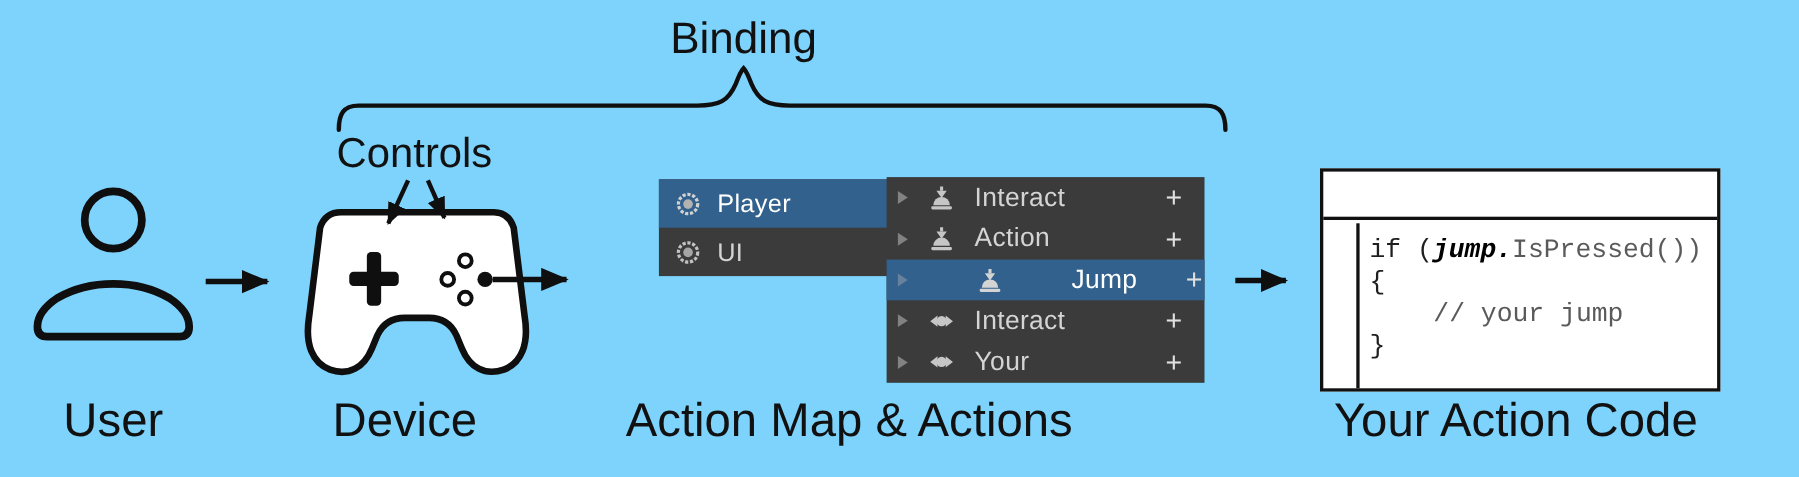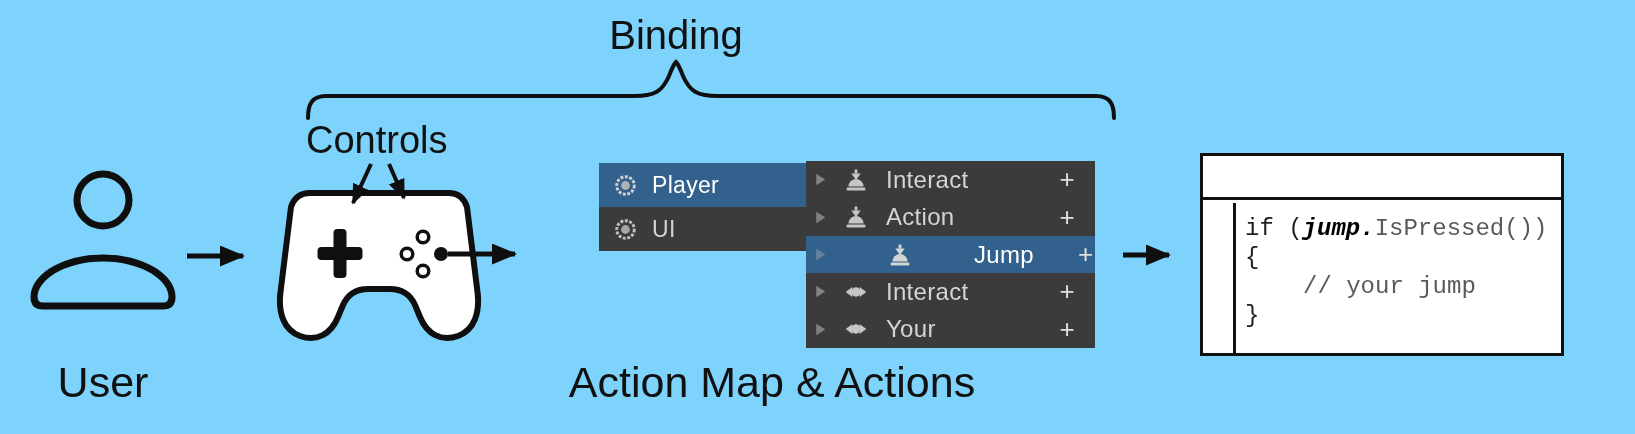--- a/index.html
+++ b/index.html
@@ -151,21 +151,23 @@
     </g>
 
     <path d="M 308 118 C 308 104 312 96 326 96 L 634 96 C 654 96 662 92 669 76 C 672 68 674 64 676 62 C 678 64 680 68 683 76 C 690 92 698 96 718 96 L 1096 96 C 1110 96 1114 104 1114 118" stroke="#0f0f0f" stroke-width="4" fill="none" stroke-linecap="round"></path>
 
     <path d="M 1123 255 L 1169 255" stroke="#0f0f0f" stroke-width="5" fill="none" marker-end="url(#ah)"></path>
   </svg>
 
   <div class="diagram-label lbl-binding">Binding</div>
   <div class="diagram-label stage-label lbl-user">User</div>
   <div class="diagram-label lbl-controls">Controls</div>
+  <div class="diagram-label stage-label lbl-device">Device</div>
   <div class="diagram-label stage-label lbl-action-map">Action Map &amp; Actions</div>
+  <div class="diagram-label stage-label lbl-action-code">Your Action Code</div>
 
   <div class="am-panel">
     <div class="am-row selected">
       <svg class="icon-svg" width="23" height="23" viewBox="0 0 22 22">
         <circle cx="11" cy="11" r="8.4" fill="none" stroke="#d2d2d2" stroke-width="2.8" stroke-dasharray="2.8 1.5"></circle>
         <circle cx="11" cy="11" r="4.2" fill="#b2b2b2"></circle>
       </svg>
       <span class="row-label">Player</span>
     </div>
     <div class="am-row">

